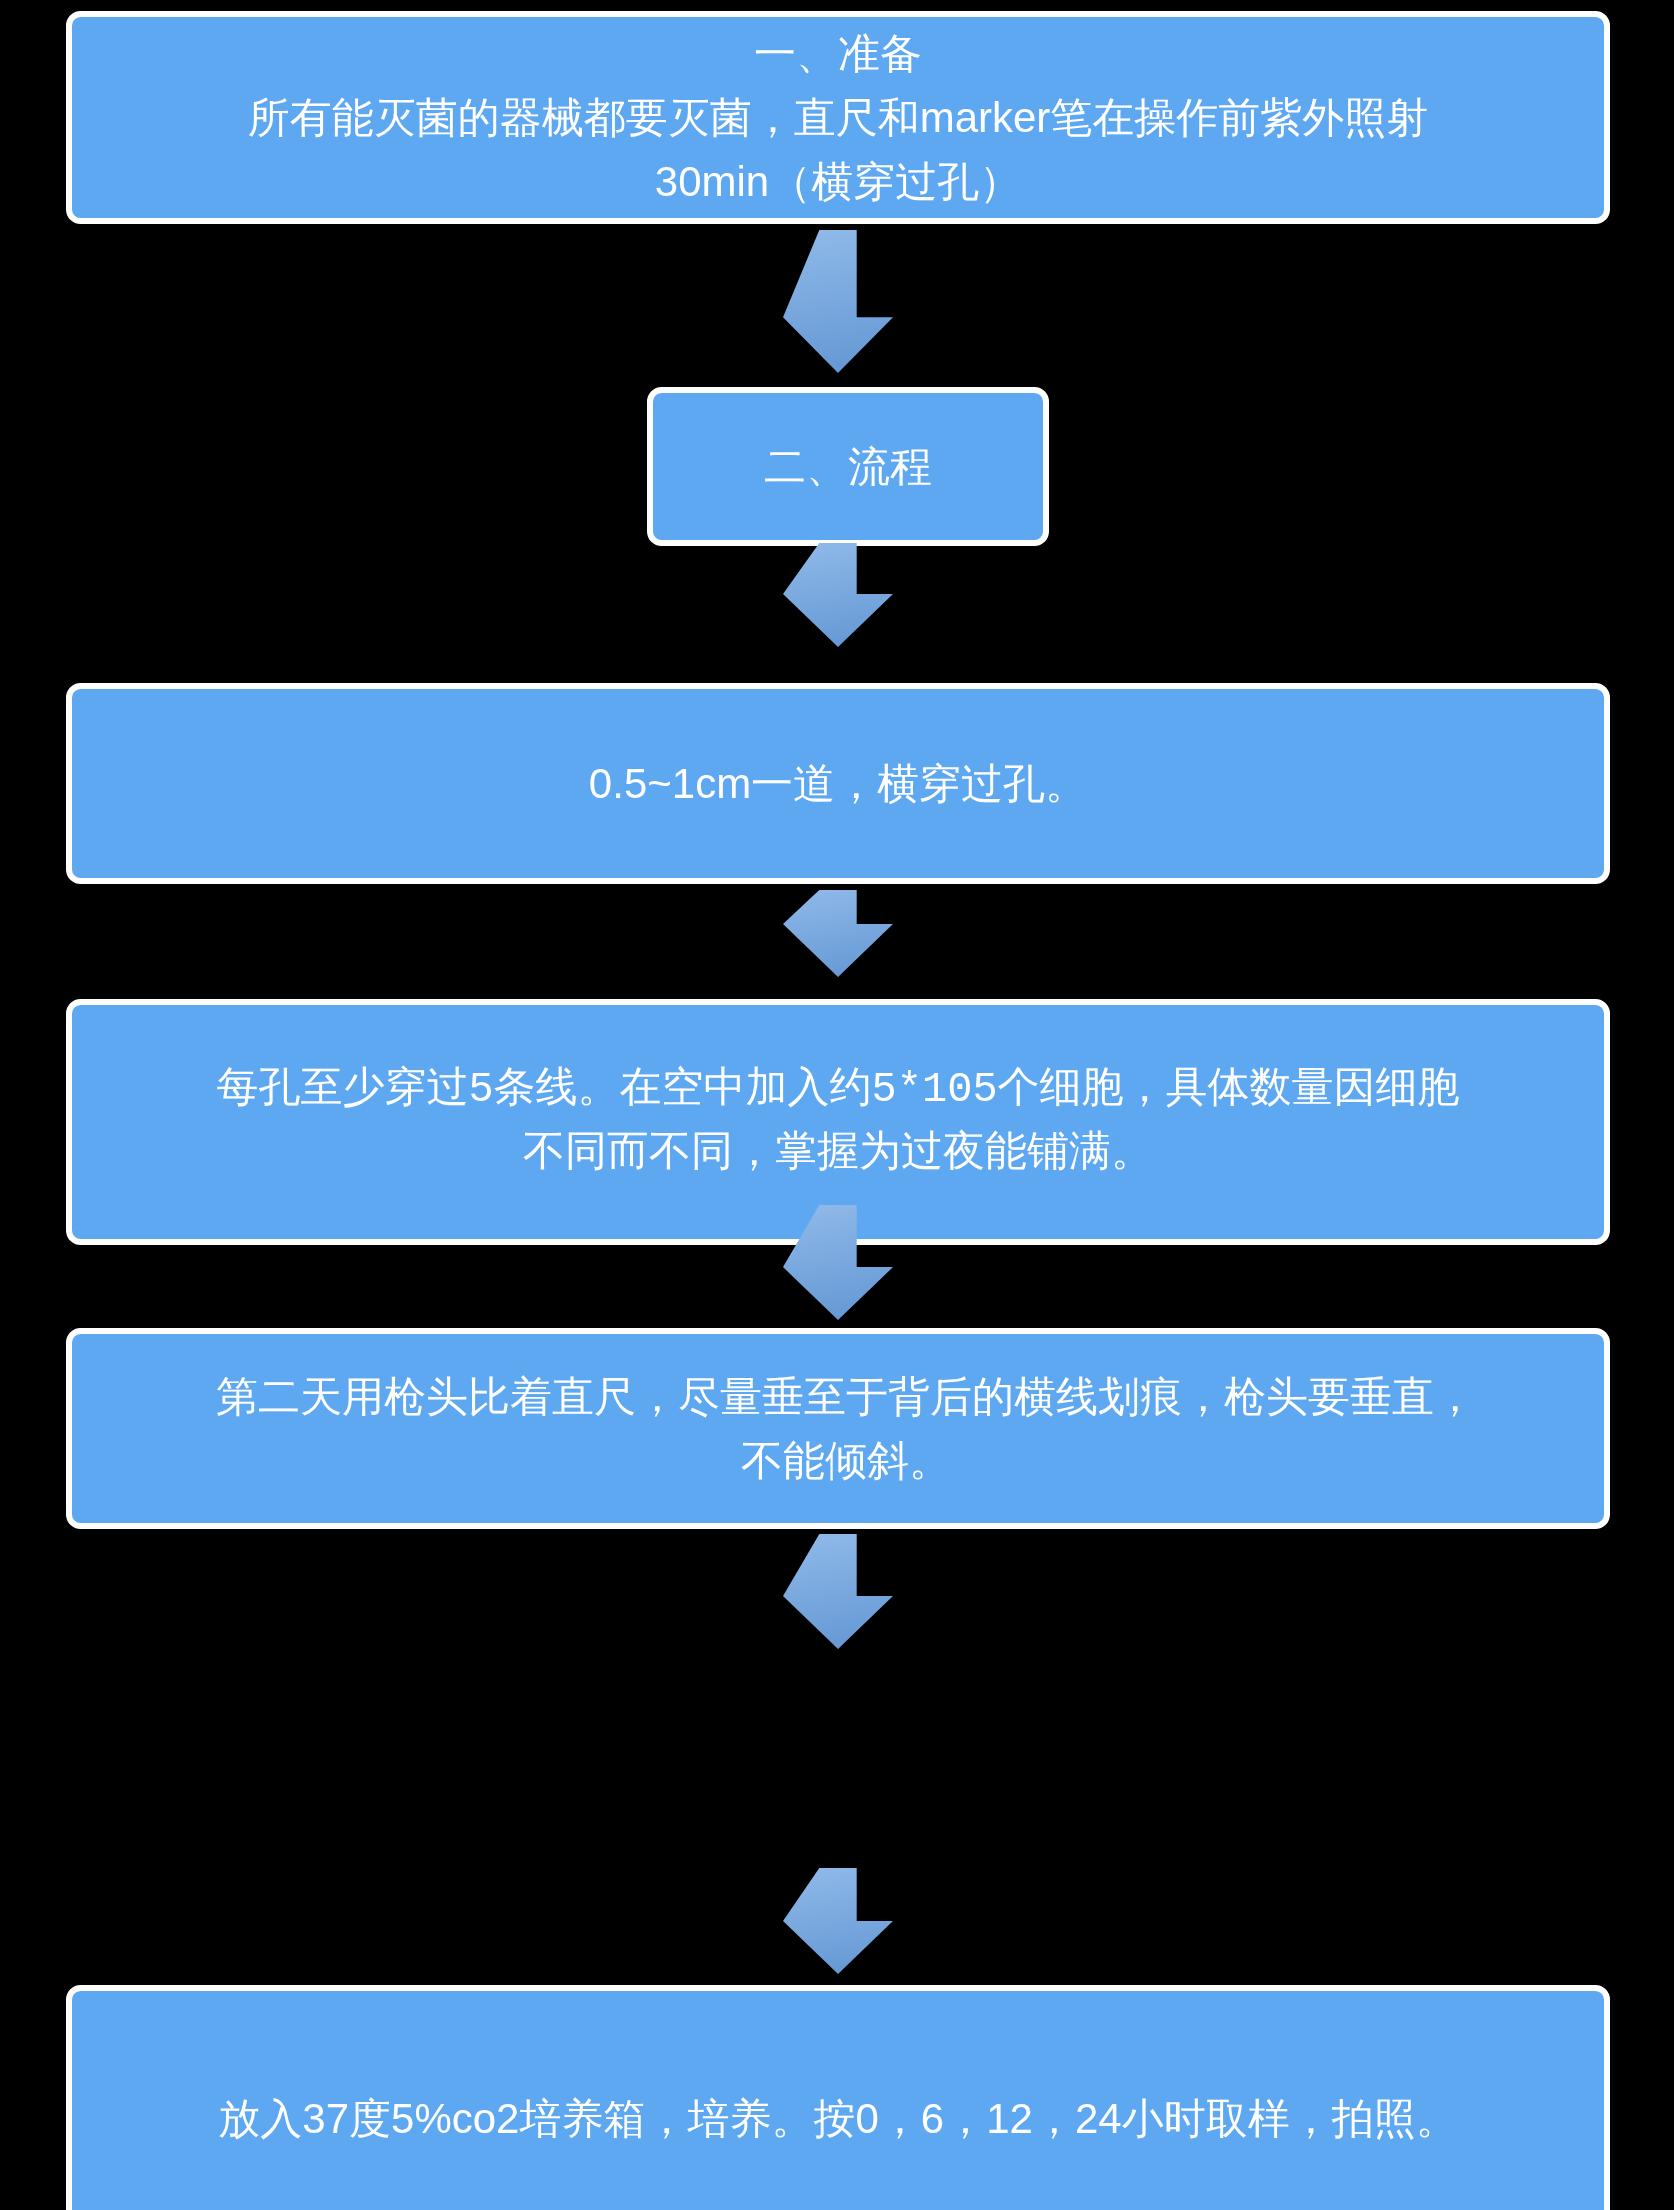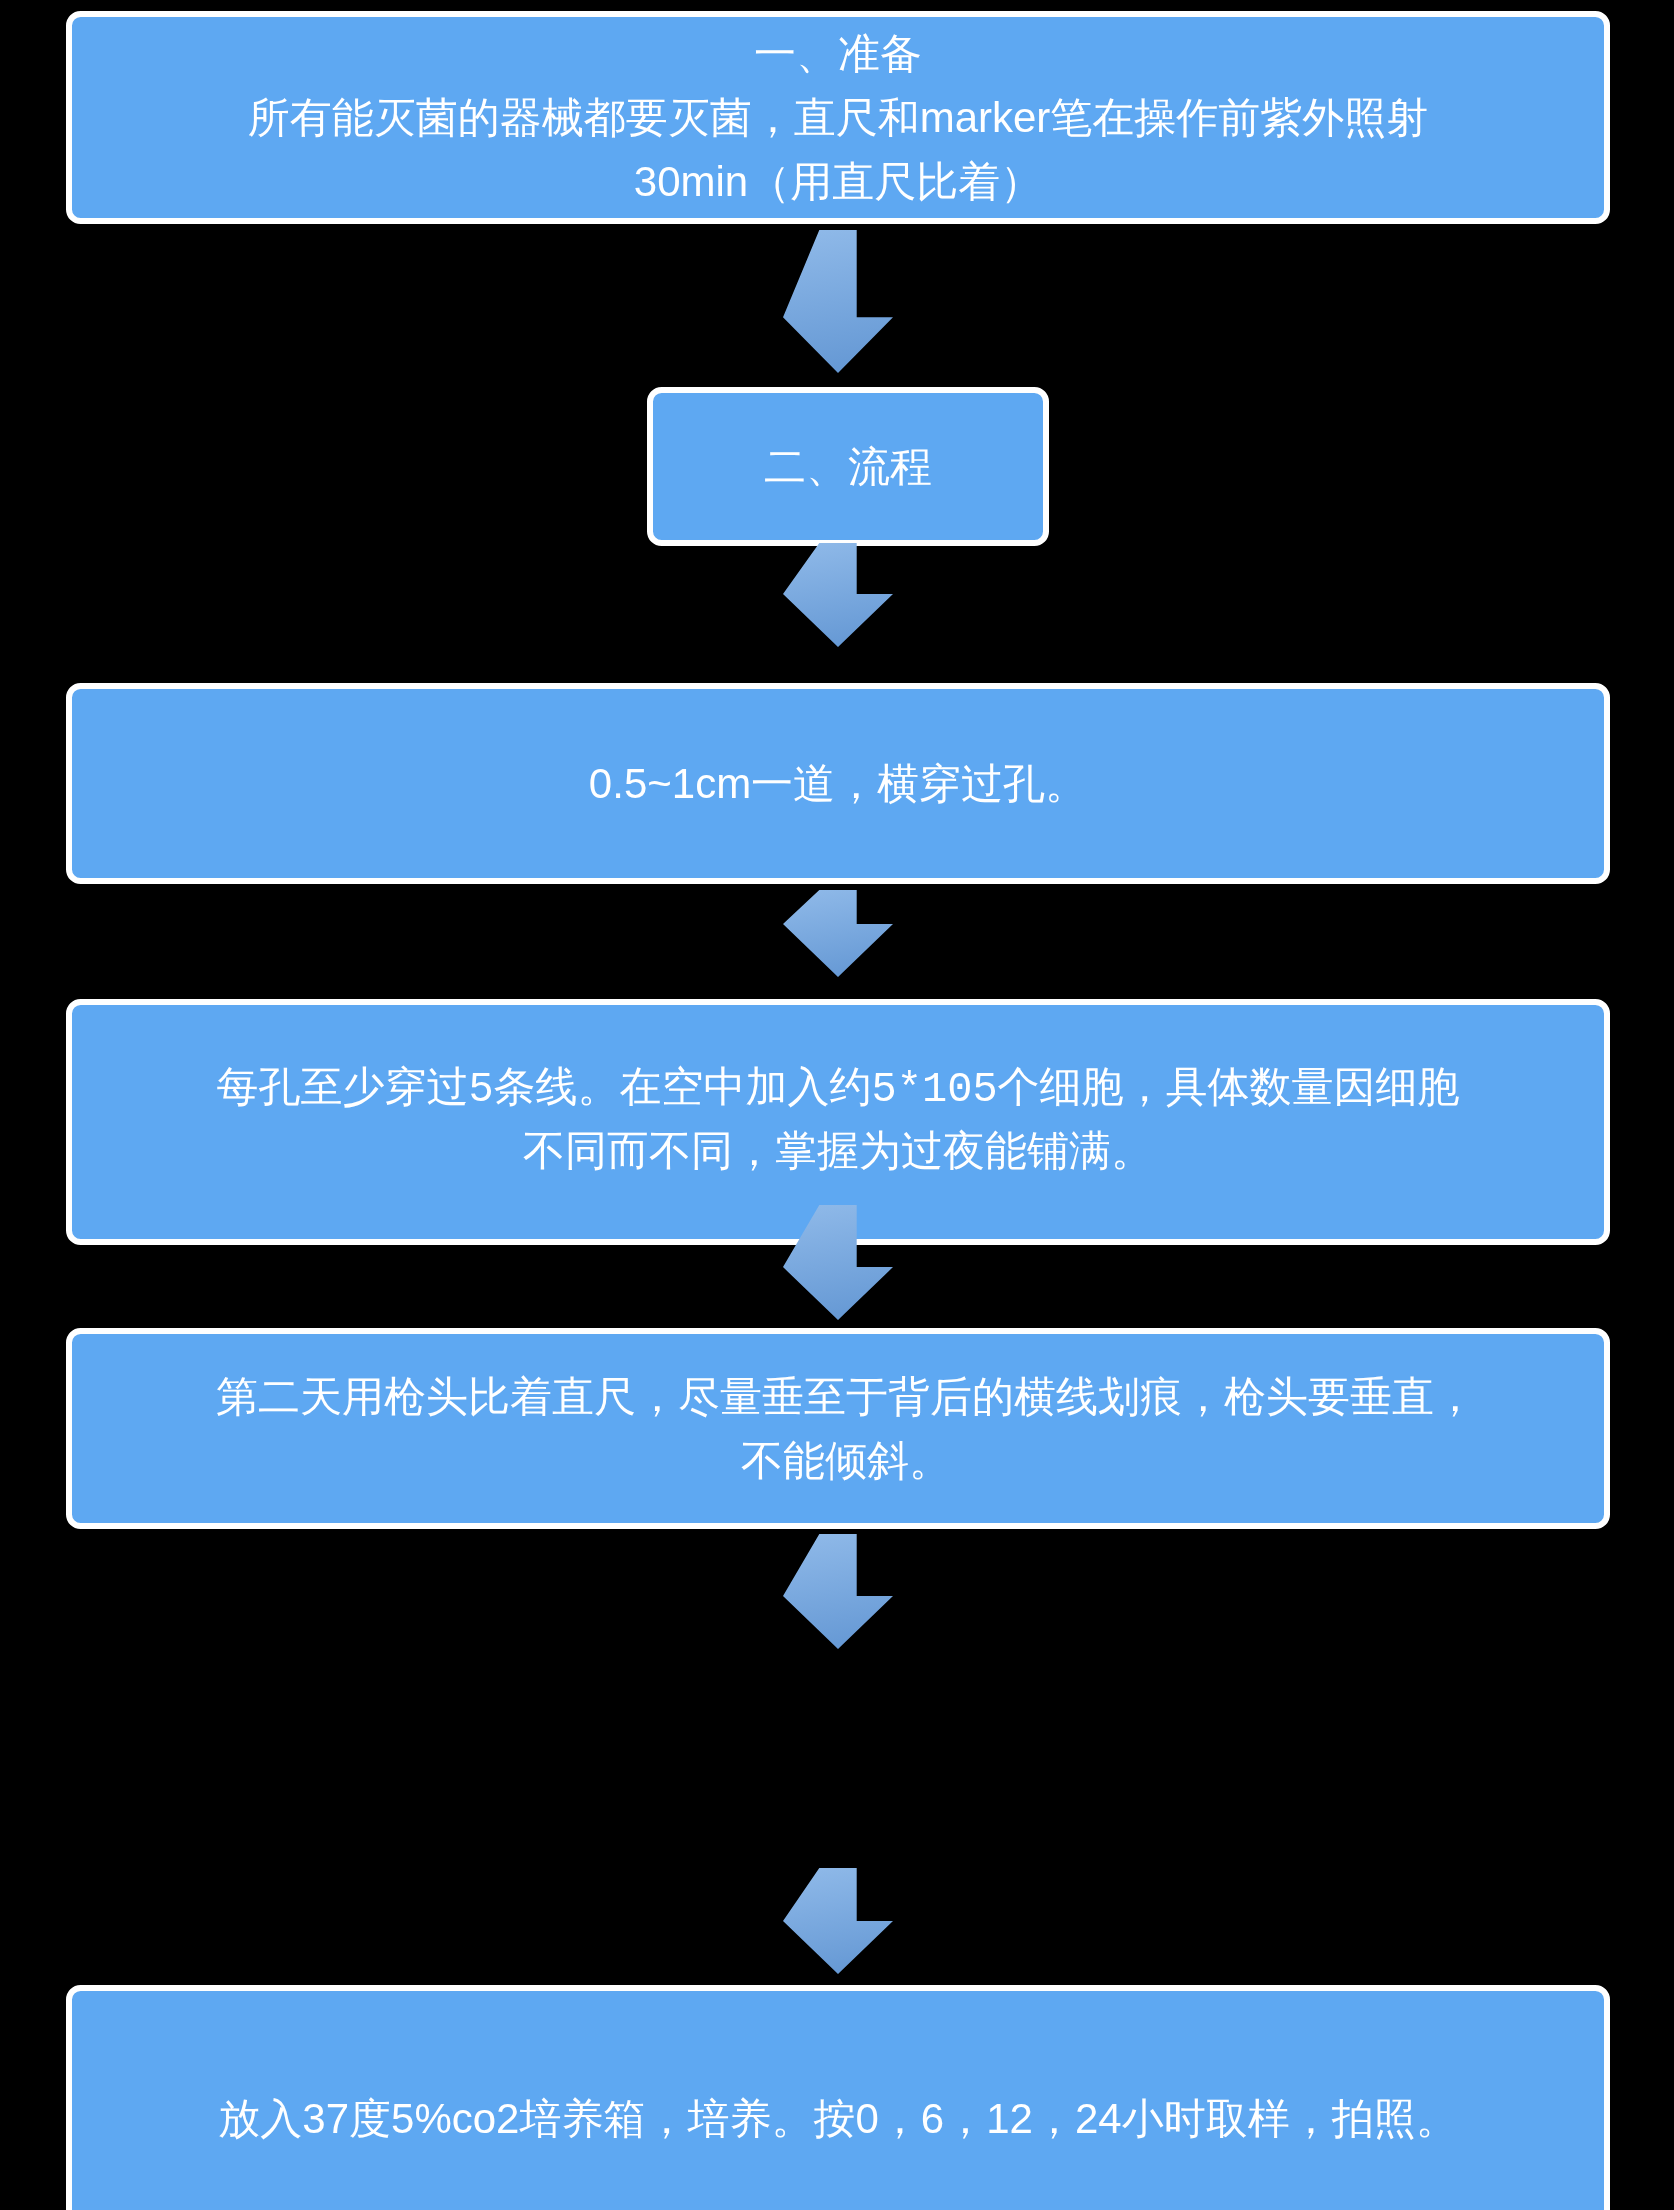--- a/index.html
+++ b/index.html
@@ -57,21 +57,21 @@
   .arrow-6 { top: 1868px; height: 106px; clip-path: polygon(33% 0, 67% 0, 67% 50%, 100% 50%, 50% 100%, 0 50%, 33% 0); }
 </style>
 </head>
 <body>
 
 <div class="canvas">
 
   <section class="box wide box-1">
     <span class="line">一、准备</span>
     <span class="line">所有能灭菌的器械都要灭菌，直尺和marker笔在操作前紫外照射</span>
-    <span class="line">30min（用直尺比着）</span>
+    <span class="line">30min（横穿过孔）</span>
   </section>
 
   <div class="arrow arrow-1"></div>
 
   <section class="box box-2">
     <span class="line">二、流程</span>
   </section>
 
   <div class="arrow arrow-2"></div>
 

